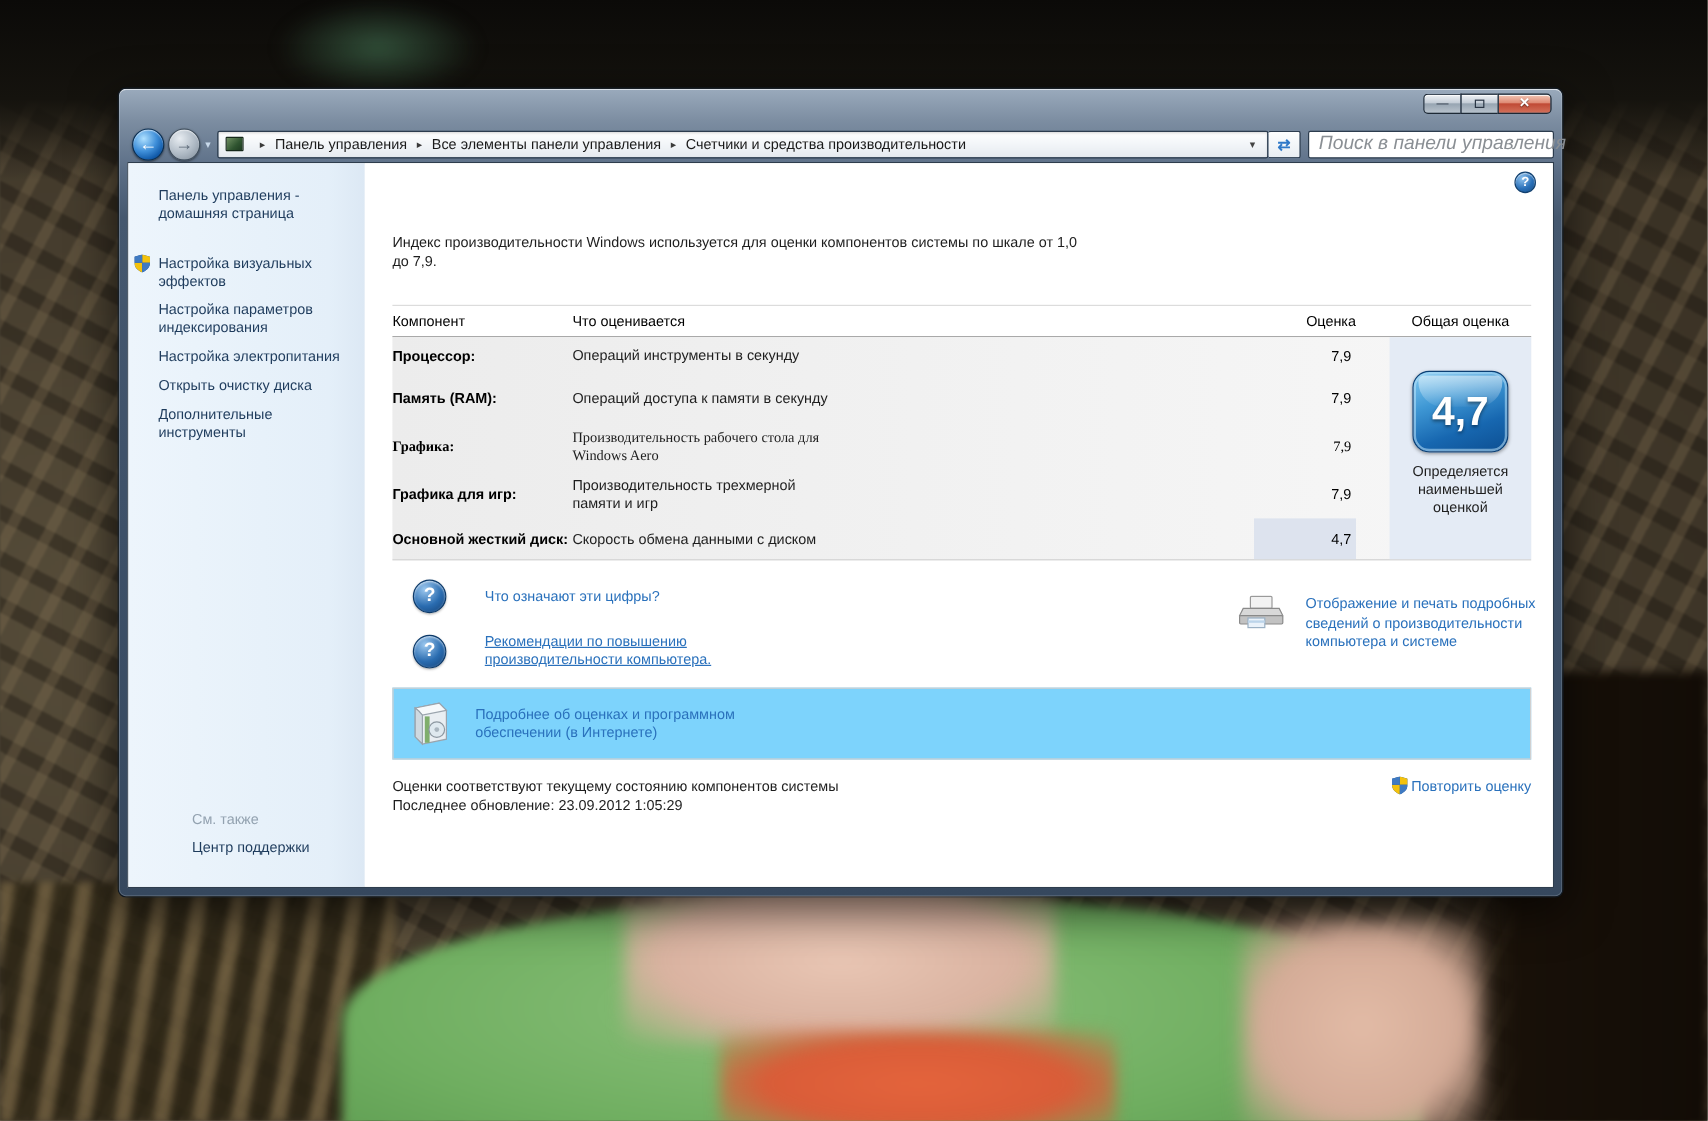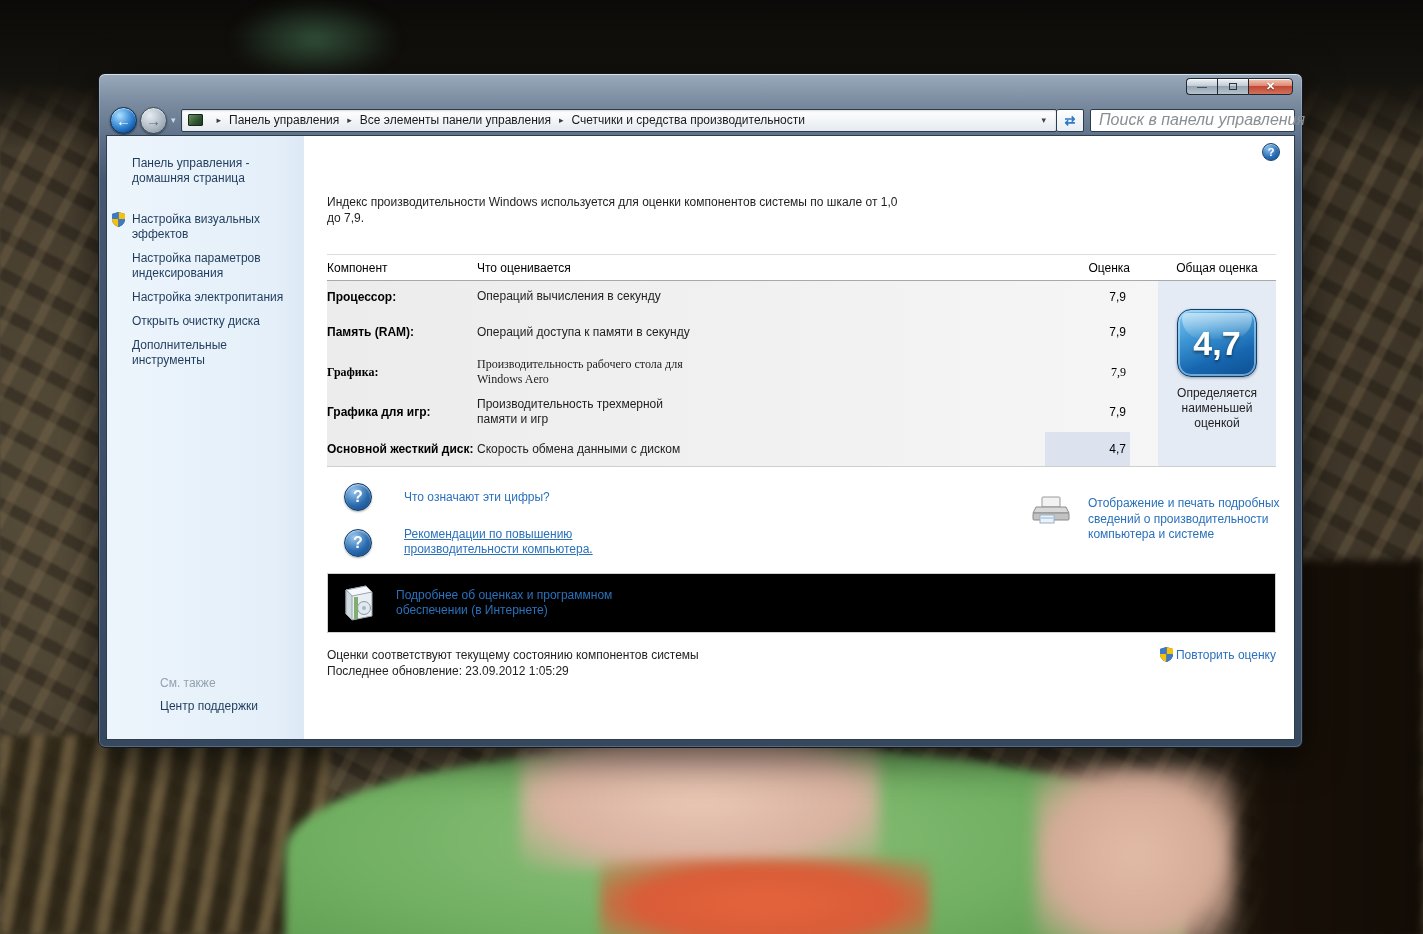--- a/index.html
+++ b/index.html
@@ -141,21 +141,21 @@
   .qrow1 { top:347px; }
   .qrow2 { top:393px; align-items:flex-start; }
   .qrow .qtext { margin-left:32px; font-size:12px; color:#2a71bc; cursor:pointer; }
   .qrow2 .qtext { line-height:15px; width:215px; text-decoration:underline; margin-top:-2px; }
 
   .print-block { position:absolute; left:728px; top:342px; display:flex; align-items:flex-start;margin-top:18px; }
   .print-text { margin-left:18px; width:200px; font-size:12px; line-height:15.5px; color:#2a71bc; cursor:pointer; }
 
   
   .info-box { position:absolute; left:23px; right:18px; top:437px; height:60px; border:1px solid #d0d0d0;
-    display:flex; align-items:center; background:#000000; }
+    display:flex; align-items:center; background:#7dd3fc; }
   .info-box .box-icon { margin-left:12px; flex:0 0 auto; }
   .info-box .box-text { margin-left:20px; width:260px; font-size:12px; line-height:15.5px; color:#2a71bc; cursor:pointer; }
 
   
   .status-1 { position:absolute; left:23px; top:512px; font-size:12px; color:#1e1e1e; }
   .status-2 { position:absolute; left:23px; top:528px; font-size:12px; color:#1e1e1e; }
   .rerun { position:absolute; right:18px; top:511px; display:flex; align-items:center; cursor:pointer; }
   .rerun span.lbl { font-size:12px; color:#2a71bc; margin-left:3px; }
 </style>
 </head>
@@ -264,21 +264,21 @@
         <div class="t-head">
           <span class="th-component">Компонент</span>
           <span class="th-what">Что оценивается</span>
           <span class="th-score">Оценка</span>
           <span class="th-base">Общая оценка</span>
         </div>
         <div class="t-body">
           <div class="t-rows">
             <div class="t-row" style="height:31px;">
               <span class="c-component">Процессор:</span>
-              <span class="c-what">Операций вычисления в секунду</span>
+              <span class="c-what">Операций инструменты в секунду</span>
               <span class="c-score">7,9</span>
             </div>
             <div class="t-row" style="height:40px;">
               <span class="c-component">Память (RAM):</span>
               <span class="c-what">Операций доступа к памяти в секунду</span>
               <span class="c-score">7,9</span>
             </div>
             <div class="t-row" style="height:40px;font-family:Liberation Serif, serif;">
               <span class="c-component">Графика:</span>
               <span class="c-what">Производительность рабочего стола для Windows Aero</span>

